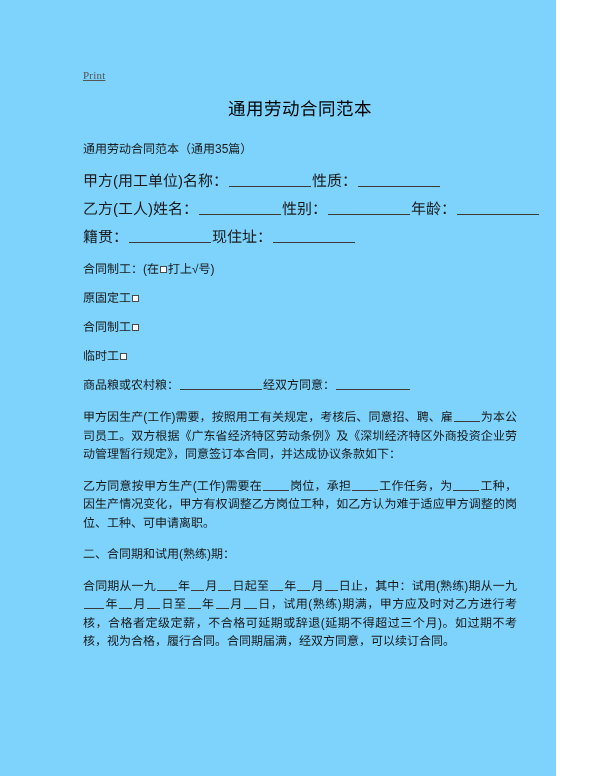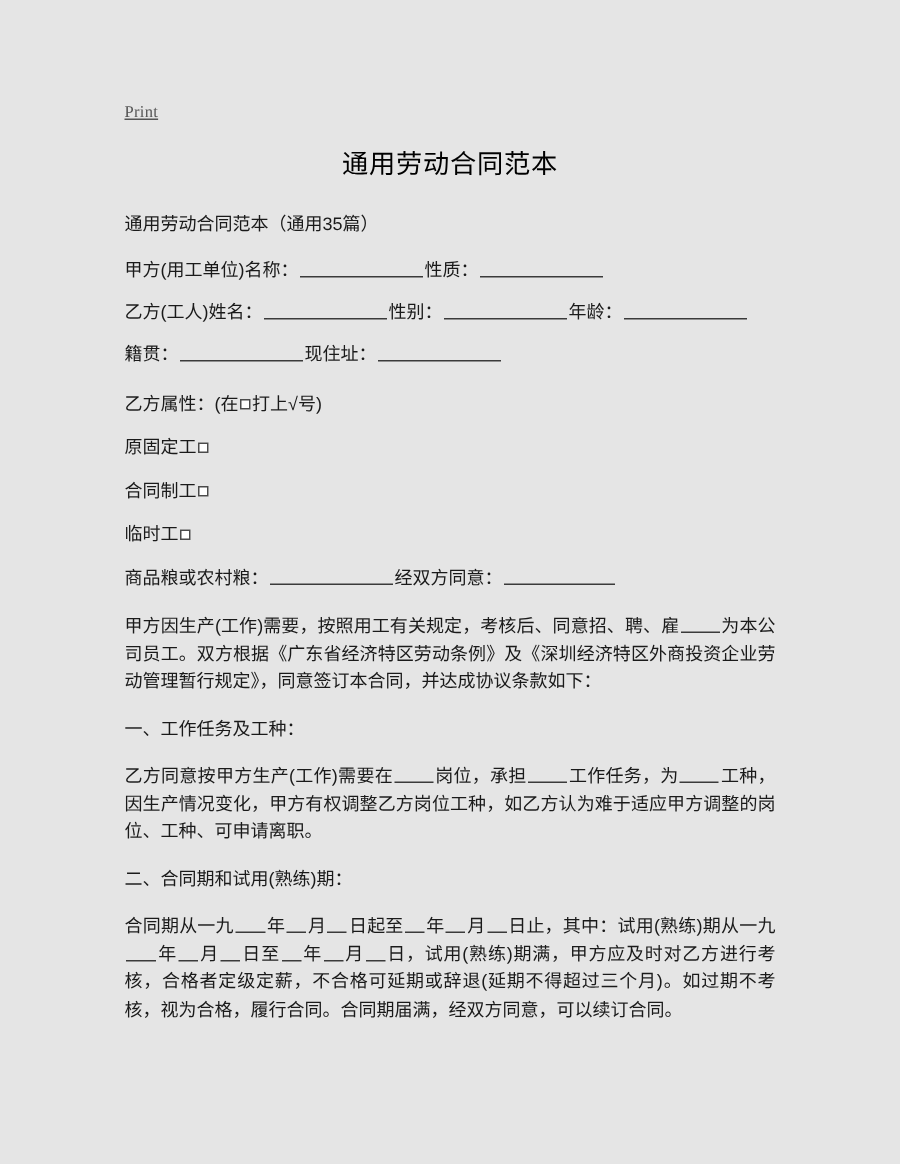--- a/index.html
+++ b/index.html
@@ -11,23 +11,23 @@
   body {
     width: 600px;
     height: 776px;
     font-family: "Liberation Sans", "DejaVu Sans", sans-serif;
     color: #1a1a1a;
     overflow: hidden;
   }
 
   .page {
     position: relative;
-    width: 600px;
+    width: 556px;
     height: 776px;
-    background: #e5e5e5;
+    background: #7dd3fc;
     box-sizing: border-box;
   }
 
   
   .print-link {
     position: absolute;
     left: 83px;
     top: 68px;
     font-family: "Liberation Serif", "DejaVu Serif", serif;
     font-size: 11px;
@@ -69,21 +69,21 @@
     line-height: 18px;
     font-weight: 700;
     color: #000000;
   }
 
   
   .fields {
     margin-top: 14px;
   }
   .field-line {
-    font-size: 12px;
+    font-size: 15px;
     line-height: 17px;
     margin-bottom: 11px;
     color: #1a1a1a;
     white-space: nowrap;
   }
   .field-line:last-child { margin-bottom: 16px; }
 
   .blank {
     display: inline-block;
     border-bottom: 1px solid #3a3a3a;
@@ -168,21 +168,21 @@
 
       <div class="field-line">
         <span>籍贯：</span><span class="blank w-lg"></span><span>现住址：</span><span class="blank w-lg"></span>
       </div>
 
     </div>
 
     <div class="choices">
 
       <div class="choice-line">
-        <span>乙方属性：(在</span><span class="cbox"></span><span>打上√</span><span>号)</span>
+        <span>合同制工：(在</span><span class="cbox"></span><span>打上√</span><span>号)</span>
       </div>
 
       <div class="choice-line">
         <span>原固定工</span><span class="cbox"></span>
       </div>
 
       <div class="choice-line">
         <span>合同制工</span><span class="cbox"></span>
       </div>
 
@@ -193,21 +193,20 @@
       <div class="choice-line">
         <span>商品粮或农村粮：</span><span class="blank w-lg"></span><span>经双方同意：</span><span class="blank w-md"></span>
       </div>
 
     </div>
 
     <div class="body-block">
 
       <p class="para"><span>甲方因生产(工作)需要，按照用工有关规定，考核后、同意招、聘、雇</span><span class="ublank u2"></span><span>为本公司员工。双方根据《广东省经济特区劳动条例》及《深圳经济特区外商投资企业劳动管理暂行规定》，同意签订本合同，并达成协议条款如下：</span></p>
 
-      <p class="para clause-head">一、工作任务及工种：</p>
 
       <p class="para"><span>乙方同意按甲方生产(工作)需要在</span><span class="ublank u2"></span><span>岗位，承担</span><span class="ublank u2"></span><span>工作任务，为</span><span class="ublank u2"></span><span>工种，因生产情况变化，甲方有权调整乙方岗位工种，如乙方认为难于适应甲方调整的岗位、工种、可申请离职。</span></p>
 
       <p class="para clause-head">二、合同期和试用(熟练)期：</p>
 
       <p class="para"><span>合同期从一九</span><span class="ublank u1"></span><span>年</span><span class="ublank u3"></span><span>月</span><span class="ublank u3"></span><span>日起至</span><span class="ublank u3"></span><span>年</span><span class="ublank u3"></span><span>月</span><span class="ublank u3"></span><span>日止，其中：试用(熟练)期从一九</span><span class="ublank u1"></span><span>年</span><span class="ublank u3"></span><span>月</span><span class="ublank u3"></span><span>日至</span><span class="ublank u3"></span><span>年</span><span class="ublank u3"></span><span>月</span><span class="ublank u3"></span><span>日，试用(熟练)期满，甲方应及时对乙方进行考核，合格者定级定薪，不合格可延期或辞退(延期不得超过三个月)。如过期不考核，视为合格，履行合同。合同期届满，经双方同意，可以续订合同。</span></p>
 
     </div>
 
   </div>

